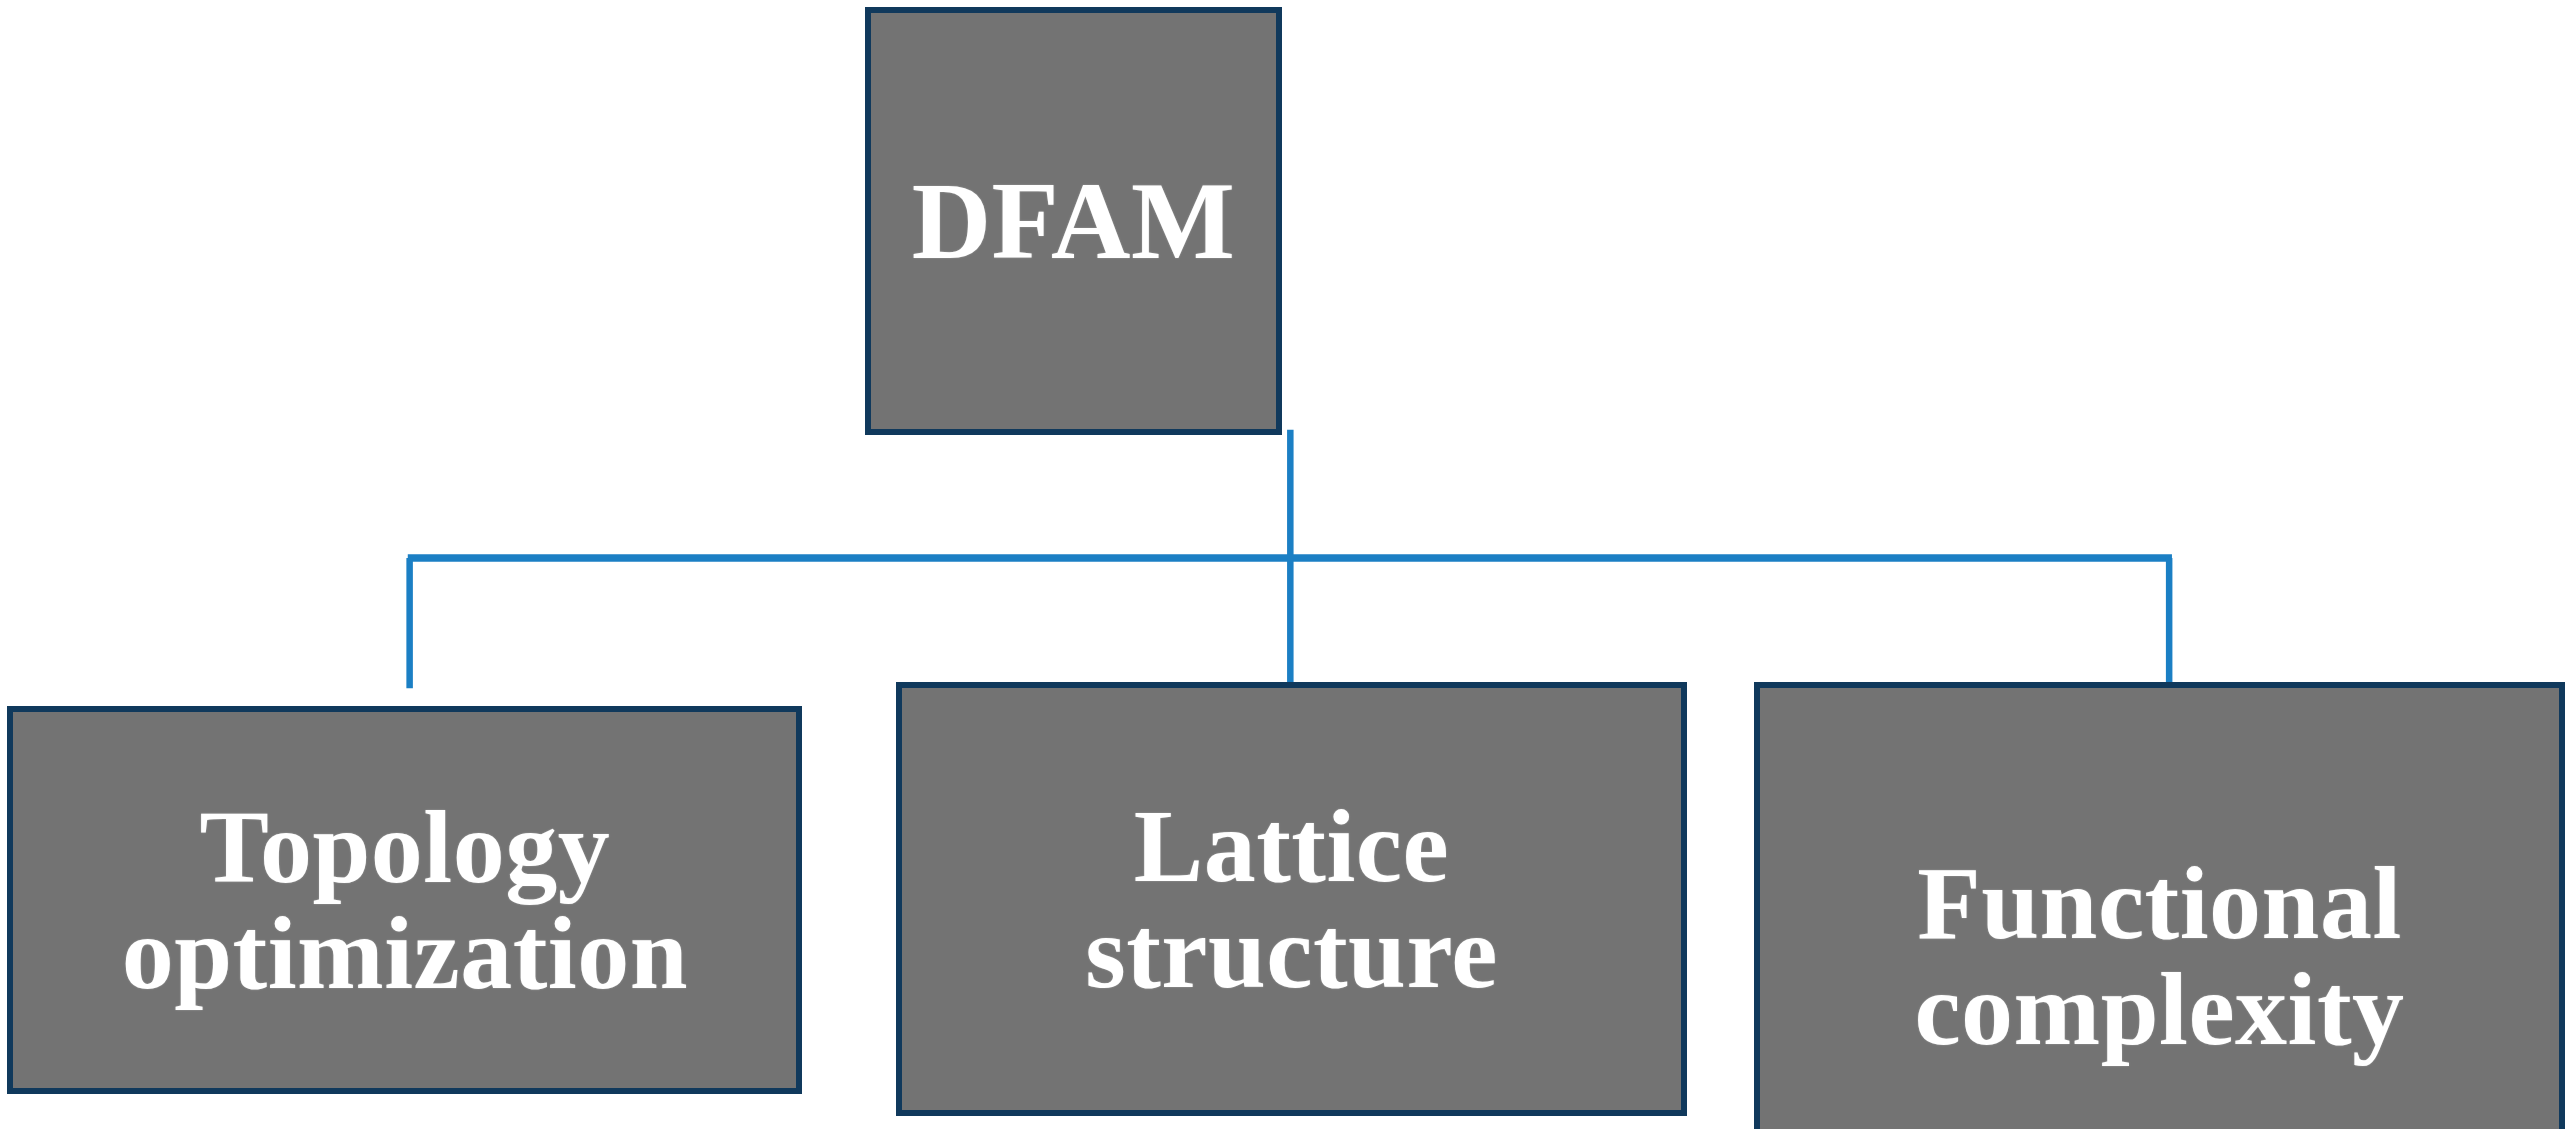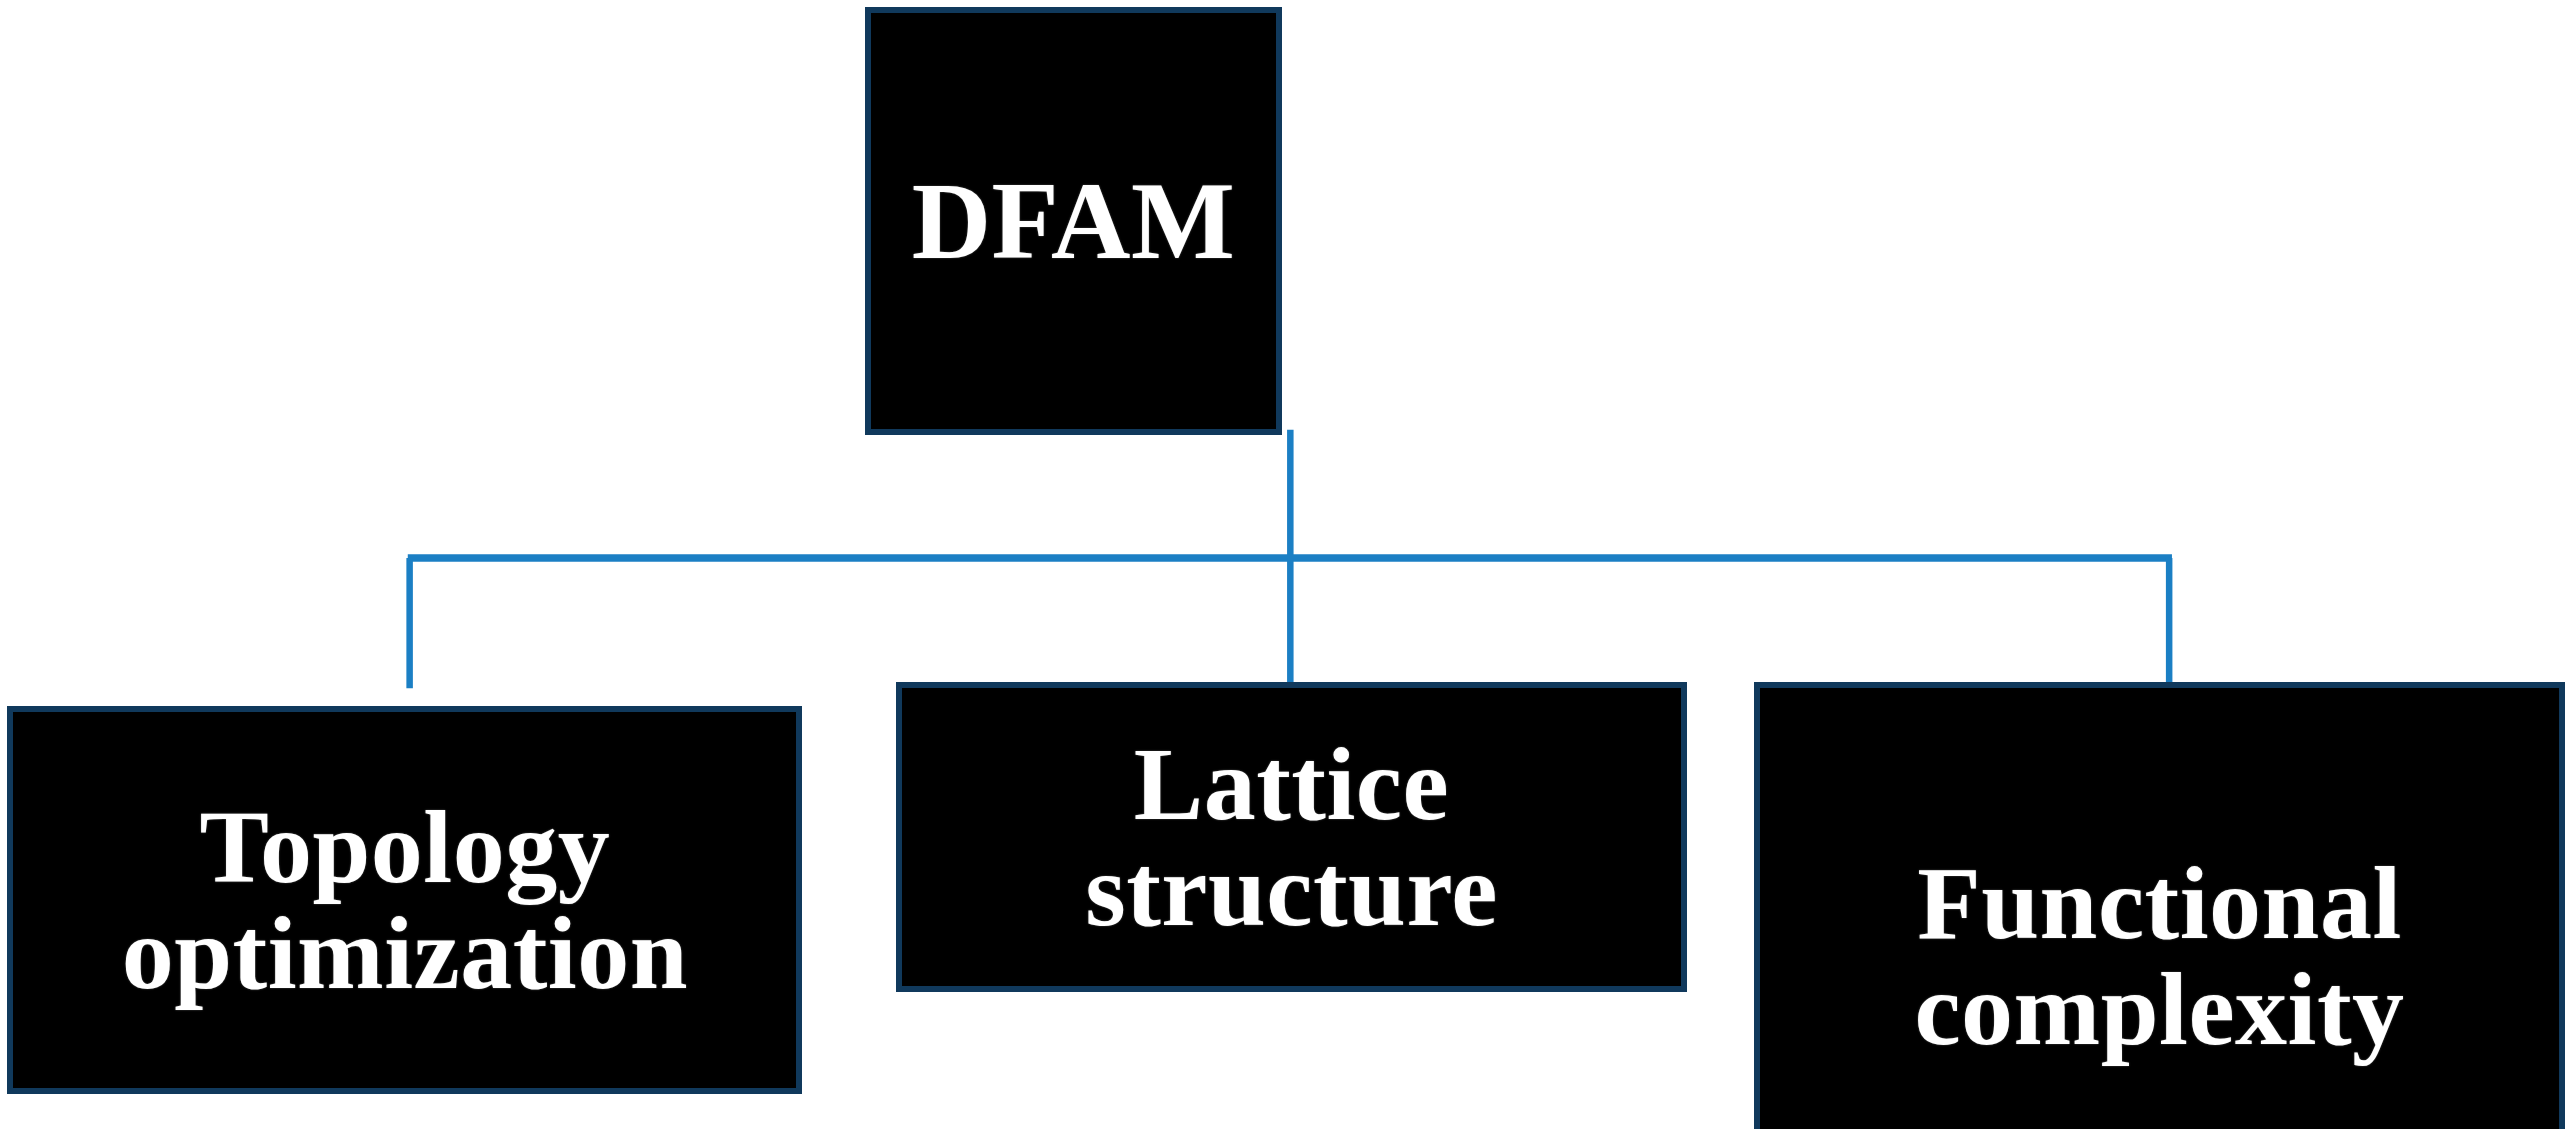--- a/index.html
+++ b/index.html
@@ -22,21 +22,21 @@
     left: 0;
     top: 0;
     width: 2576px;
     height: 1129px;
   }
 
   
   .node {
     position: absolute;
     box-sizing: border-box;
-    background: #000000;
+    background: #737373;
     border: 6.5px solid #10395C;
     display: flex;
     align-items: center;
     justify-content: center;
     z-index: 2;
   }
   .node-label {
     color: #ffffff;
     font-weight: bold;
     text-align: center;
@@ -61,21 +61,21 @@
   #node-child-0 {
     left: 7.4px;
     top: 706px;
     width: 795px;
     height: 388px;
   }
   #node-child-1 {
     left: 896px;
     top: 682px;
     width: 791px;
-    height: 310px;
+    height: 434px;
   }
   #node-child-2 {
     left: 1754px;
     top: 682px;
     width: 811px;
     height: 548px;
   }
   .node-child .node-label {
     font-size: 104px;
   }

